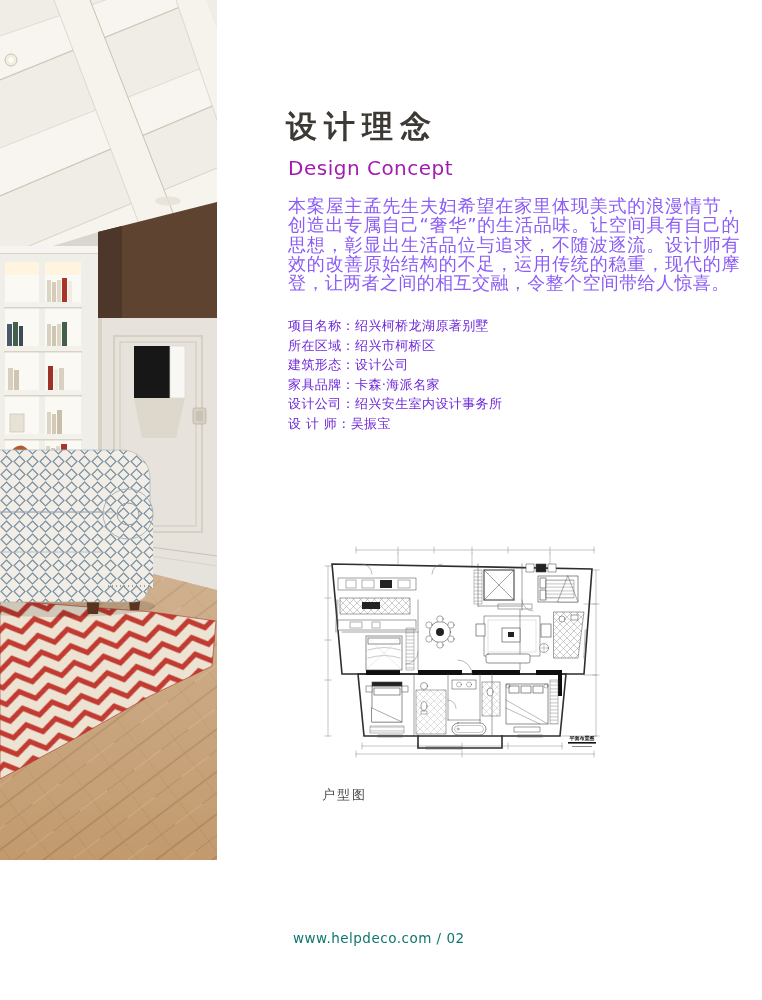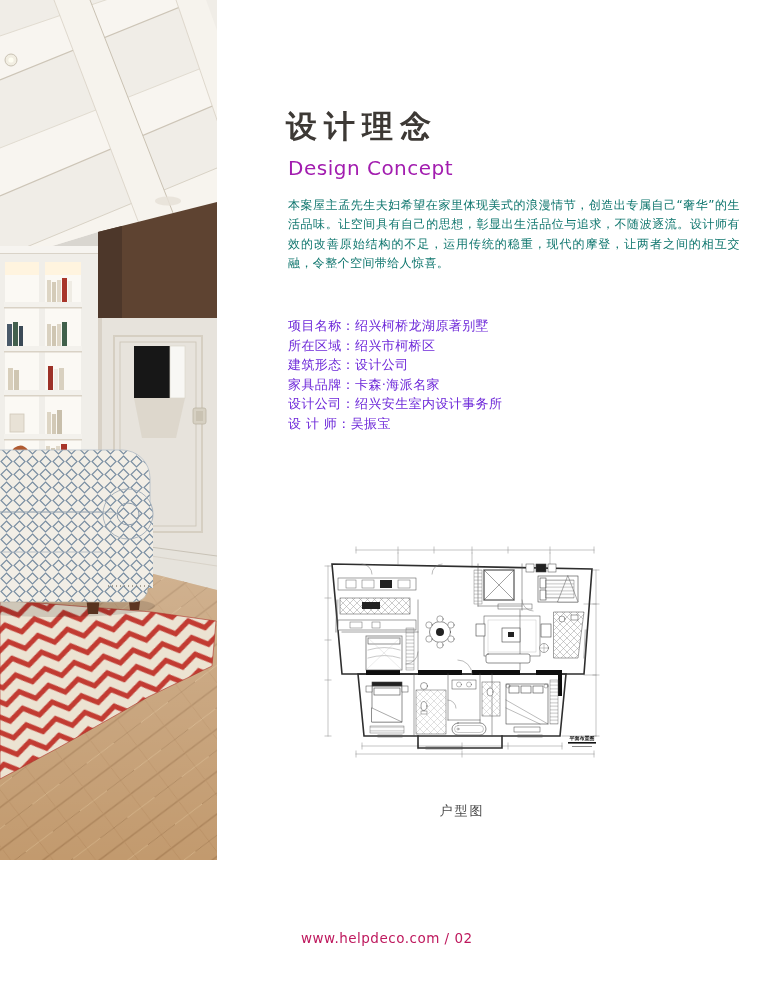--- a/index.html
+++ b/index.html
@@ -5,29 +5,29 @@
   html,body{margin:0;padding:0;background:#ffffff;}
   .page{position:relative;width:762px;height:1000px;background:#ffffff;overflow:hidden;
         font-family:"DejaVu Sans","Liberation Sans",sans-serif;}
   .photo{position:absolute;left:0;top:0;width:217px;height:860px;}
   .title-zh{position:absolute;left:286px;top:106px;margin:0;
             font-family:"DejaVu Serif","Liberation Serif",serif;
             font-size:31px;font-weight:600;letter-spacing:7px;color:#3d3935;text-align:right;}
   .title-en{position:absolute;left:288px;top:156px;font-size:20px;color:#a21caf;
             letter-spacing:0.5px;}
   .intro{position:absolute;left:288px;top:196px;width:452px;margin:0;
-         font-size:12px;line-height:19.3px;color:#0f766e;text-align:justify;
+         font-size:18px;line-height:19.3px;color:#8b5cf6;text-align:justify;
          letter-spacing:0.4px;}
   .details{position:absolute;left:288px;top:316px;font-size:13px;color:#6d28d9;}
   .detail-row{line-height:19.6px;white-space:nowrap;letter-spacing:0.4px;}
   .detail-row.gap{margin-top:4px;}
   .plan{position:absolute;left:322px;top:540px;width:280px;height:228px;}
-  .plan-caption{position:absolute;left:322px;top:786px;width:280px;text-align:center;
-                font-size:13px;color:#4a4a4a;letter-spacing:2px;margin-top:16px;}
-  .footer{position:absolute;left:301px;top:930px;font-size:13.5px;color:#be185d;
+  .plan-caption{position:absolute;left:322px;top:786px;width:280px;
+                font-size:13px;color:#4a4a4a;letter-spacing:2px;}
+  .footer{position:absolute;left:293px;top:930px;font-size:13.5px;color:#0f766e;
           letter-spacing:0.5px;}
 </style>
 </head>
 <body>
 
 <div class="page">
 
   <div class="photo">
     <svg width="217" height="860" viewBox="0 0 217 860">
       <defs>

